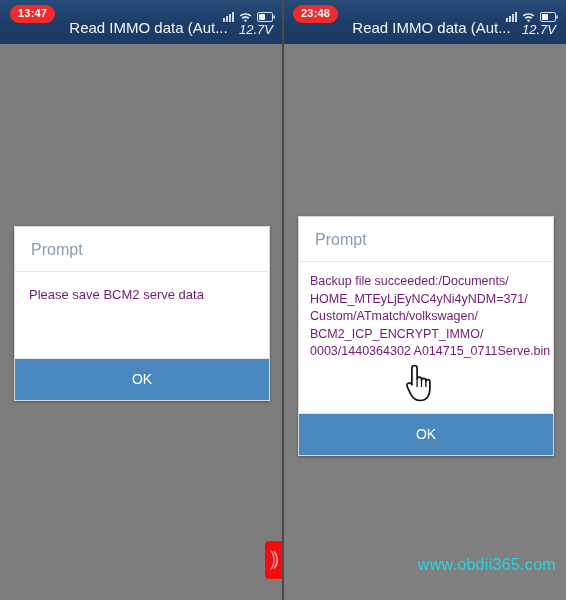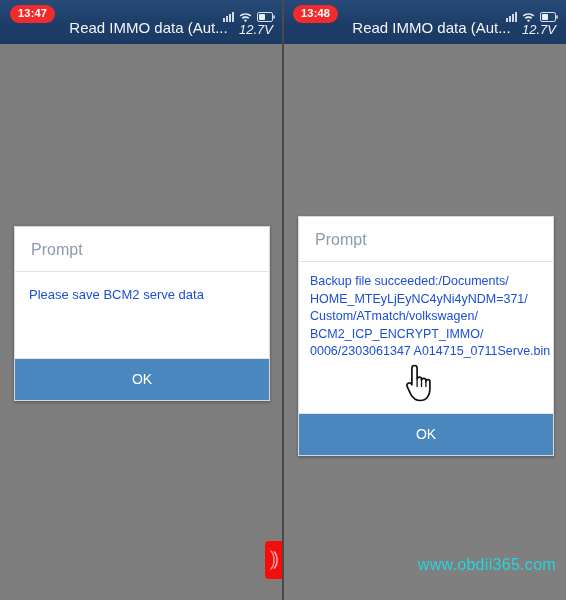--- a/index.html
+++ b/index.html
@@ -138,21 +138,21 @@
   }
   .dlg-title {
     font-size: 16px;
     color: #8a9bad;
     padding: 13px 16px 12px 16px;
     border-bottom: 1px solid #e3e6e8;
     line-height: 19px;
   }
   .dlg-msg {
     font-size: 13px;
-    color: #1d4ed8;
+    color: #701a75;
     padding: 14px 14px 14px 14px;
     line-height: 18px;
     word-break: break-word;
   }
   .dlg-msg.long {
     padding: 11px 11px 12px 11px;
     line-height: 17.5px;
     font-size: 12.5px;
   }
   .dlg-msg.long .pline { display: block; white-space: nowrap; }
@@ -261,21 +261,21 @@
         <path d="M3 2 C7 6, 7 16, 3 20" fill="none" stroke="#ff8a8a" stroke-width="1.6" stroke-linecap="round"></path>
         <path d="M6.5 3 C10 7, 10 15, 6.5 19" fill="none" stroke="#ffb3b3" stroke-width="1.4" stroke-linecap="round"></path>
       </svg>
     </div>
 
   </div>
 
   <div class="panel right">
 
     <div class="statusbar">
-      <div class="time-badge">13:48</div>
+      <div class="time-badge">23:48</div>
       <div class="title">Read IMMO data (Aut...</div>
       <div class="sys-icons">
         <span class="ico-signal">
           <svg viewBox="0 0 11 10" width="11" height="10">
             <rect x="0" y="6" width="2" height="4" fill="#cfd8e4"></rect>
             <rect x="3" y="4" width="2" height="6" fill="#cfd8e4"></rect>
             <rect x="6" y="2" width="2" height="8" fill="#cfd8e4"></rect>
             <rect x="9" y="0" width="2" height="10" fill="#cfd8e4"></rect>
           </svg>
         </span>
@@ -299,21 +299,21 @@
 
     <div class="body-area">
 
       <div class="dialog dlg-right">
         <div class="dlg-title">Prompt</div>
         <div class="dlg-msg long">
           <span class="pline">Backup file succeeded:/Documents/</span>
           <span class="pline">HOME_MTEyLjEyNC4yNi4yNDM=371/</span>
           <span class="pline">Custom/ATmatch/volkswagen/</span>
           <span class="pline">BCM2_ICP_ENCRYPT_IMMO/</span>
-          <span class="pline">0006/2303061347 A014715_0711Serve.bin</span>
+          <span class="pline">0003/1440364302 A014715_0711Serve.bin</span>
         </div>
         <div class="dlg-btn">OK</div>
       </div>
 
     </div>
 
   </div>
 
   <div class="panel-divider"></div>
 

